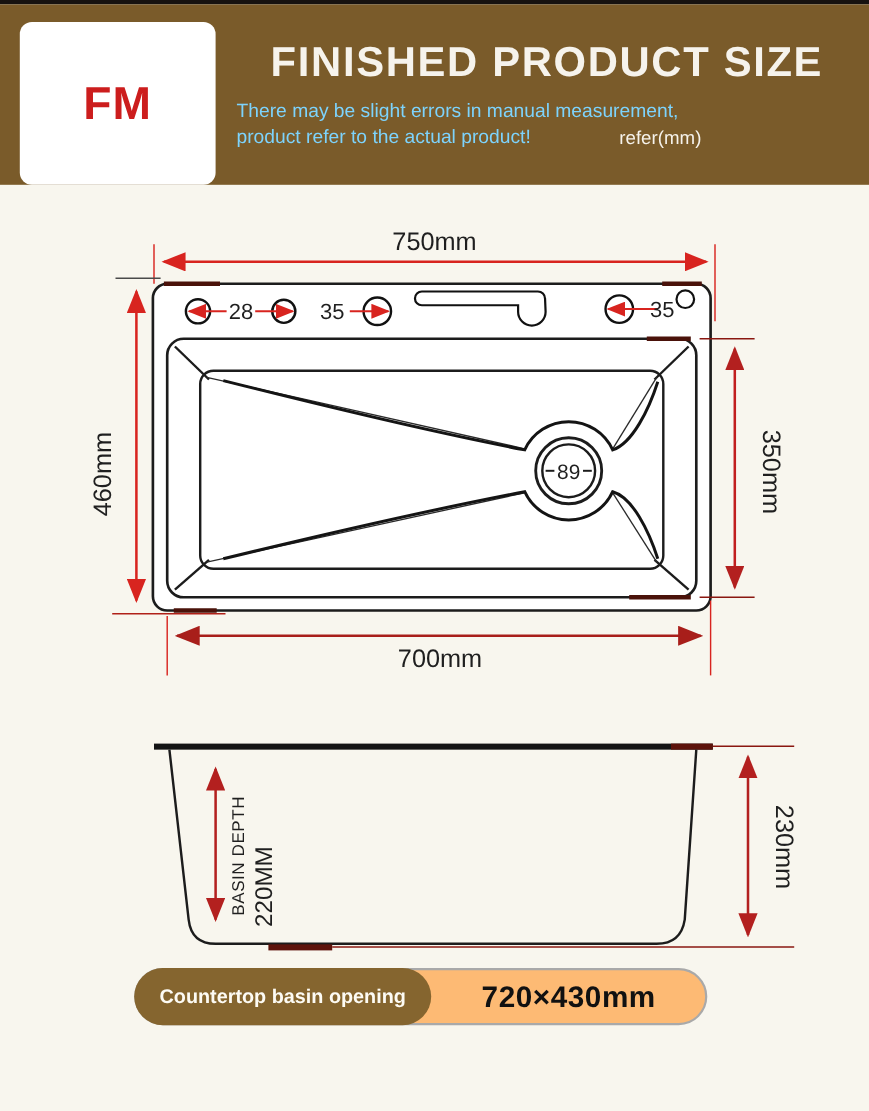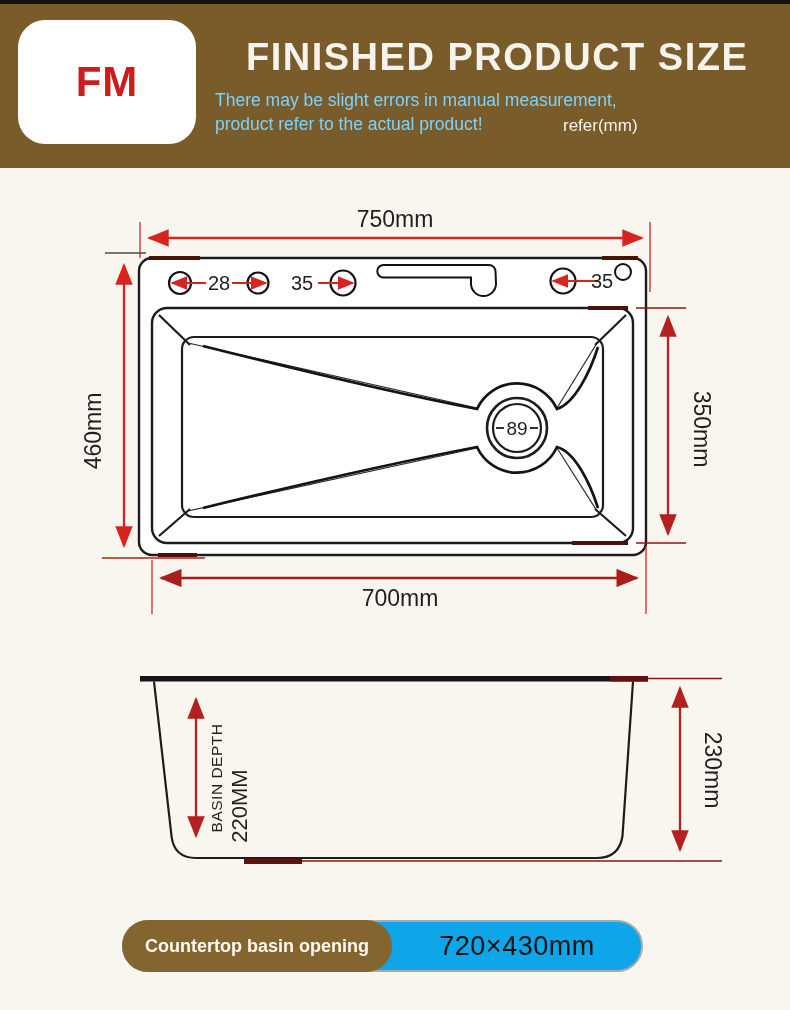--- a/index.html
+++ b/index.html
@@ -5,47 +5,47 @@
   html,body{margin:0;padding:0;}
   body{
     width:790px;height:1010px;position:relative;overflow:hidden;
     background:#f8f6ee;
     font-family:"Liberation Sans","DejaVu Sans",sans-serif;
   }
   .top-strip{position:absolute;left:0;top:0;width:790px;height:4px;background:#161210;}
   
   .header{position:absolute;left:0;top:4px;width:790px;height:164px;background:#7a5b2a;}
   .model-box{
-    position:absolute;left:18px;top:16px;width:178px;height:124px;
-    background:#ffffff;border-radius:27px;
+    position:absolute;left:18px;top:16px;width:178px;height:148px;
+    background:#ffffff;border-radius:11px;
     display:flex;flex-direction:column;align-items:center;justify-content:center;gap:28px;
   }
   .model-line1{color:#cc1d1d;font-weight:bold;font-size:42px;line-height:48px;letter-spacing:1px;}
   .model-line2{color:#cc1d1d;font-weight:bold;font-size:47px;line-height:52px;letter-spacing:1px;}
   .main-title{
     position:absolute;left:213px;top:32px;width:575px;
     color:#f6f3ec;font-weight:bold;font-size:38px;letter-spacing:1.5px;white-space:nowrap;margin-left:33px;
   }
   .subtitle{position:absolute;left:215px;top:84px;color:#7dd3fc;font-size:17.5px;line-height:24px;}
   .unit-label{position:absolute;left:563px;top:110px;color:#f6f3ec;font-size:17px;line-height:24px;}
   
   .badge{
     position:absolute;left:122px;top:880px;width:521px;height:52px;
-    background:#0ea5e9;border:2px solid #a9a9a9;border-radius:27px;box-sizing:border-box;margin-top:40px;
+    background:#fdba74;border:2px solid #a9a9a9;border-radius:27px;box-sizing:border-box;
   }
   .badge-label{
     position:absolute;left:-2px;top:-2px;width:270px;height:52px;
     background:#85652f;border-radius:27px;
     display:flex;align-items:center;justify-content:center;
     color:#fdfbf4;font-weight:bold;font-size:18px;
   }
   .badge-value{
     position:absolute;left:268px;top:0;width:250px;height:48px;
     display:flex;align-items:center;justify-content:center;
-    color:#111111;font-weight:normal;font-size:27px;letter-spacing:0.5px;
+    color:#111111;font-weight:bold;font-size:27px;letter-spacing:0.5px;
   }
   svg{position:absolute;left:0;top:0;}
   svg text{font-family:"Liberation Sans","DejaVu Sans",sans-serif;fill:#1f1f1f;}
   .dim-text{font-size:23px;}
   .hole-text{font-size:20px;}
 </style>
 </head>
 <body>
 
 <div class="top-strip"></div>

